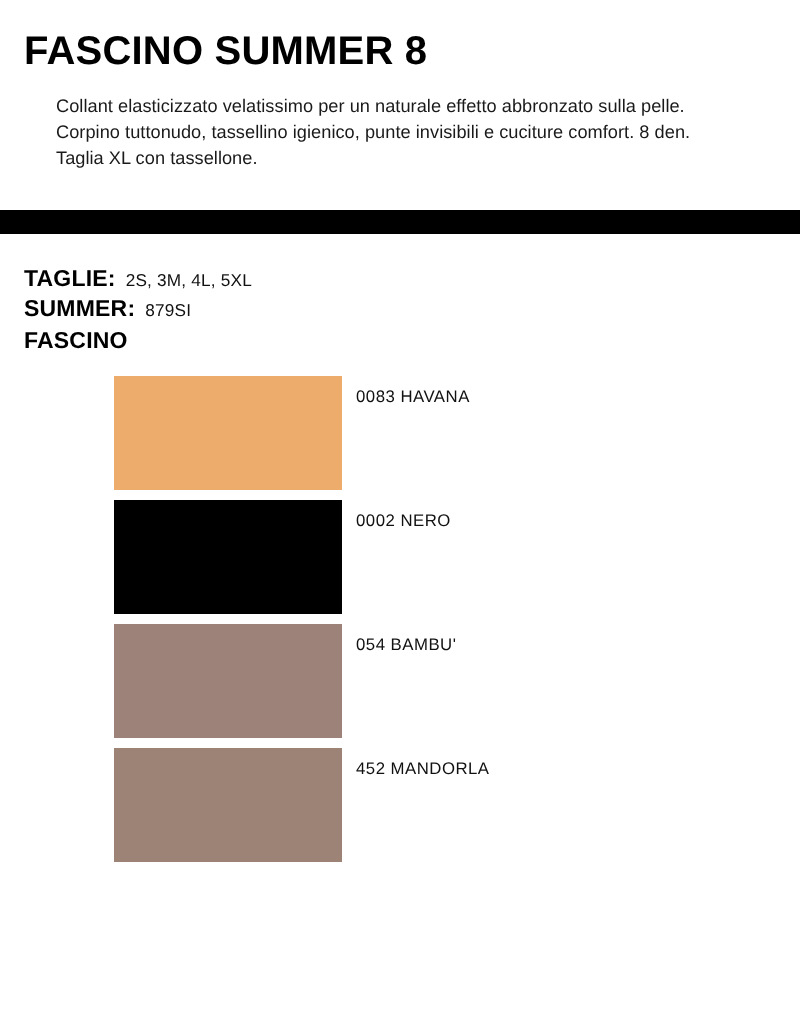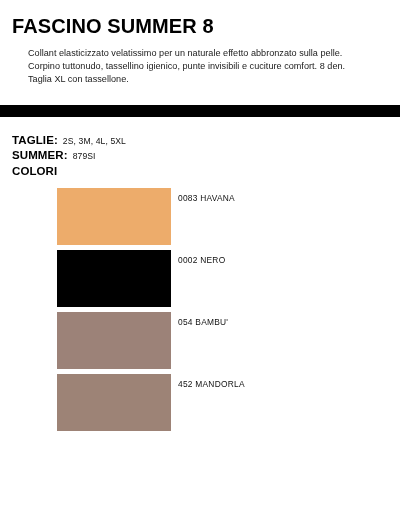--- a/index.html
+++ b/index.html
@@ -131,21 +131,21 @@
 
   <div class="specs">
     <div class="spec-row">
       <span class="spec-label">TAGLIE:</span>
       <span class="spec-value">2S, 3M, 4L, 5XL</span>
     </div>
     <div class="spec-row">
       <span class="spec-label">SUMMER:</span>
       <span class="spec-value">879SI</span>
     </div>
-    <div class="colors-heading">COLORI</div>
+    <div class="colors-heading">FASCINO</div>
   </div>
 
   <div class="color-list">
 
     <div class="color-row">
       <div class="color-swatch" style="background: rgb(237, 172, 107);"></div>
       <div class="color-label">0083 HAVANA</div>
     </div>
 
     <div class="color-row">

